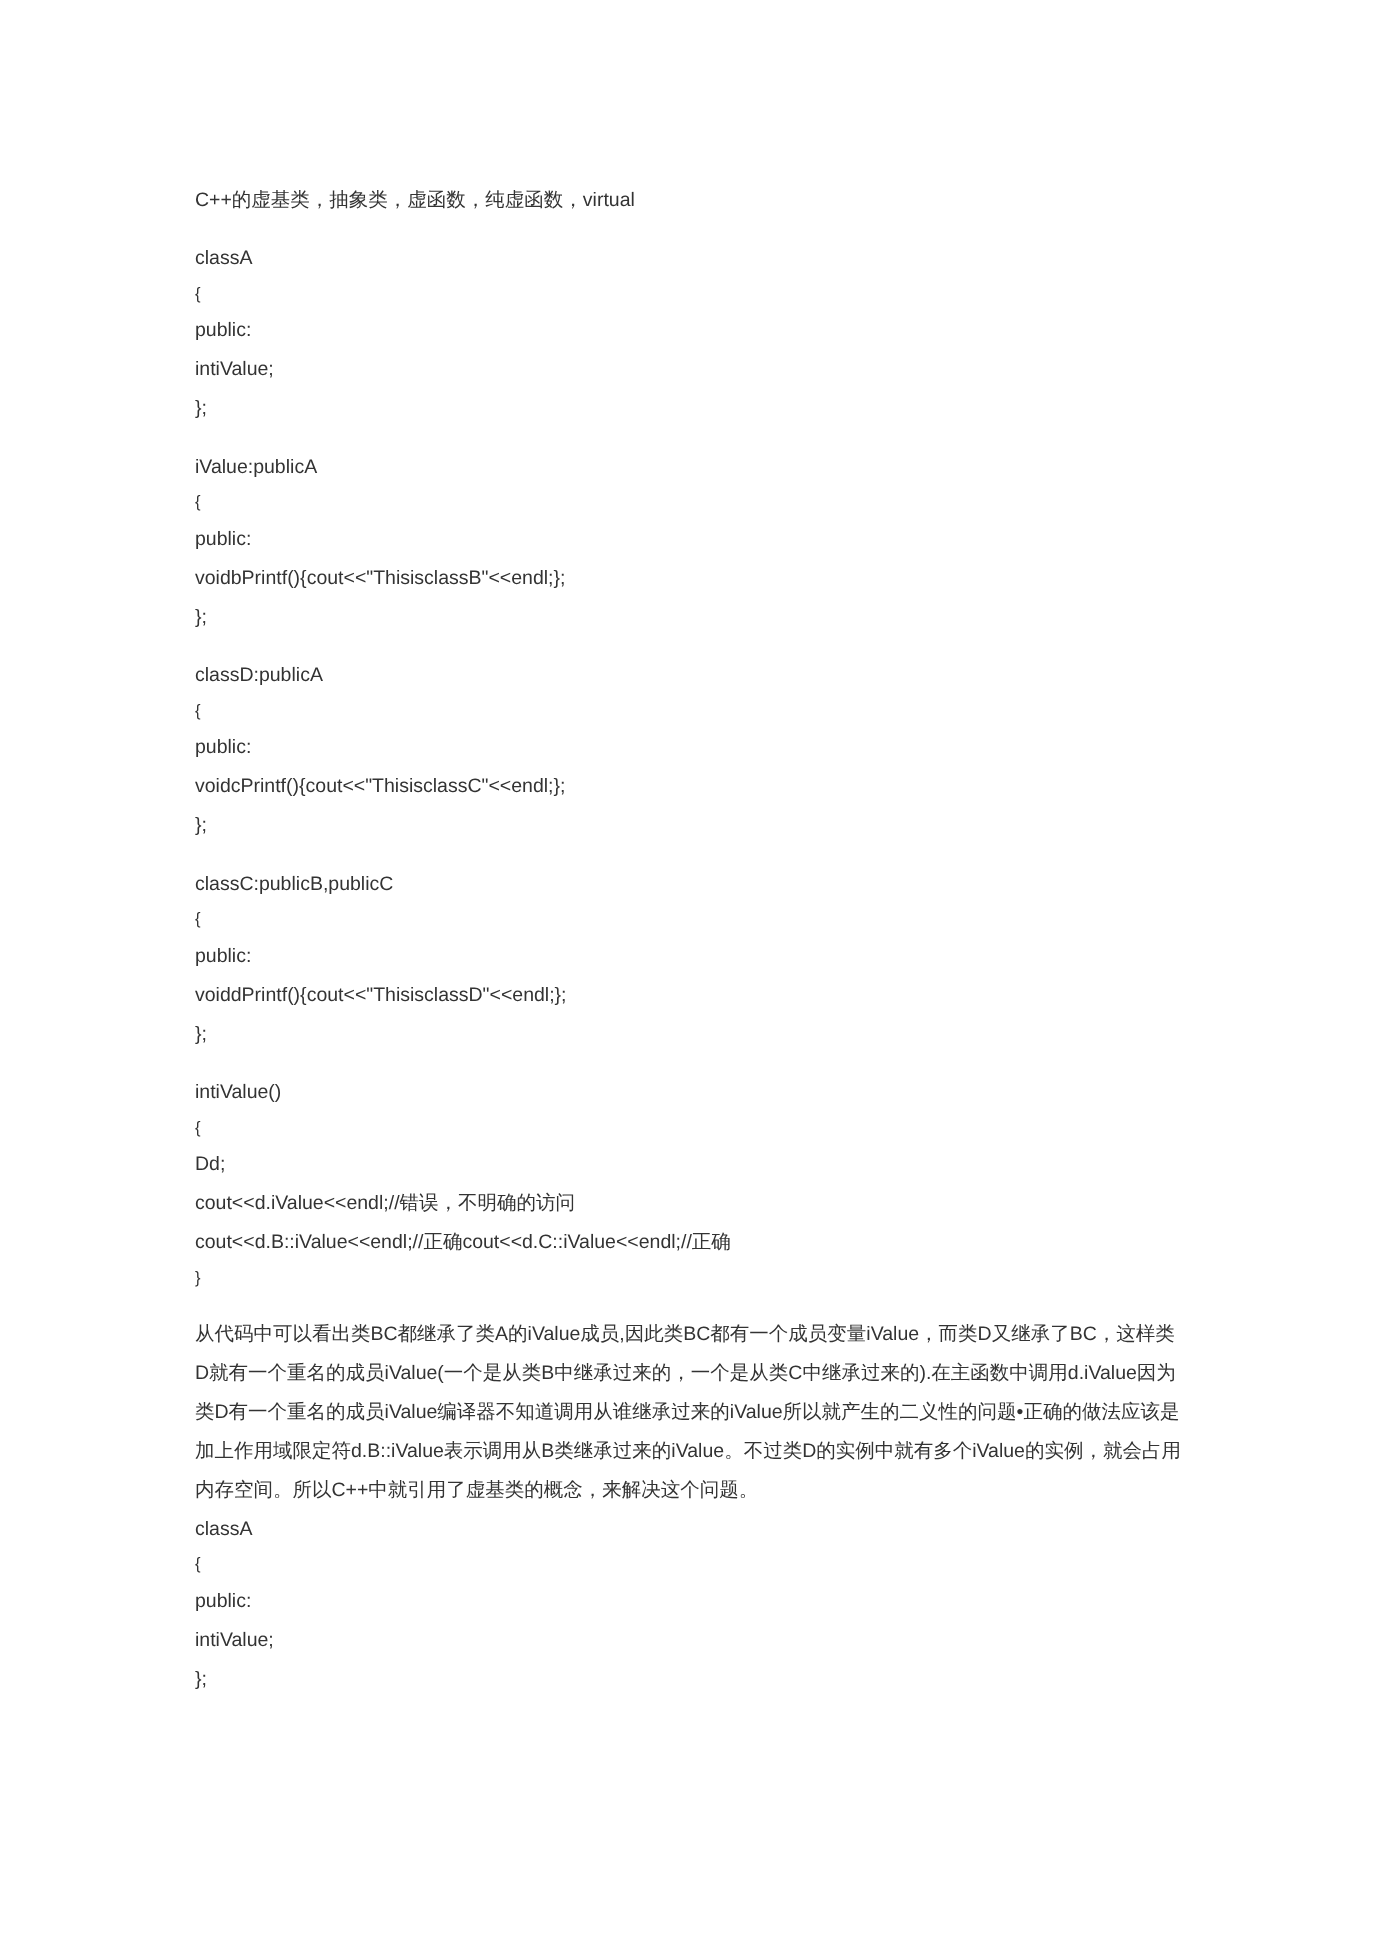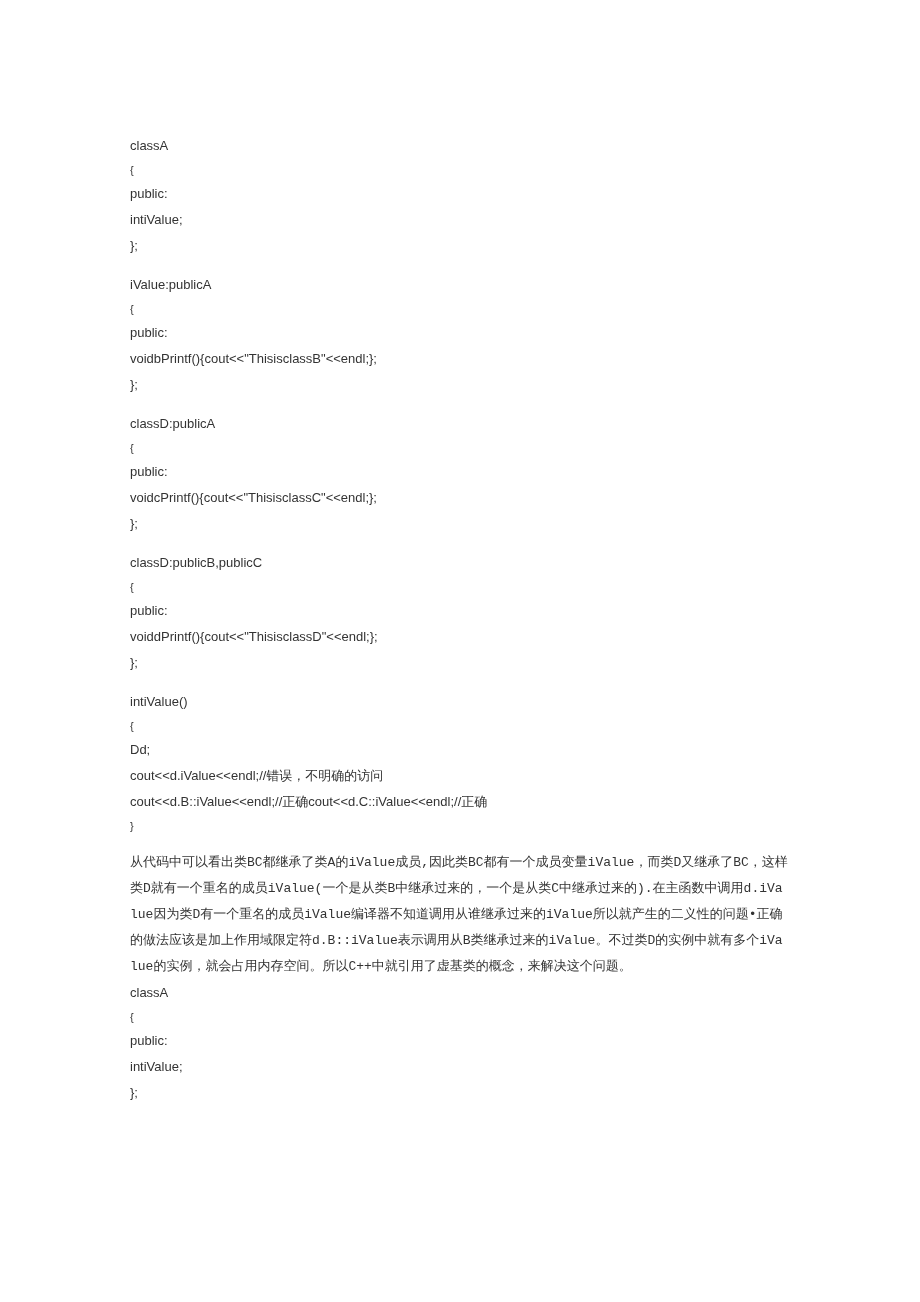--- a/index.html
+++ b/index.html
@@ -19,31 +19,31 @@
       white-space: pre-wrap;
       word-break: break-all;
     }
     .blank {
       height: 13px;
     }
     .para {
       white-space: normal;
       word-break: break-all;
       line-height: 2.0;
-      font-family: Liberation Mono, monospace;
     }
     .small {
       font-size: 11px;
     }
   </style>
 </head>
 <body>
 
 <div class="page">
 
+  <div class="line">C++的虚基类，抽象类，虚函数，纯虚函数，virtual</div>
 
   <div class="blank"></div>
 
   <div>
     <div class="line">classA</div>
     <div class="line small">{</div>
     <div class="line">public:</div>
     <div class="line">intiValue;</div>
     <div class="line">};</div>
     <div class="blank"></div>
@@ -52,21 +52,21 @@
     <div class="line">public:</div>
     <div class="line">voidbPrintf(){cout&lt;&lt;"ThisisclassB"&lt;&lt;endl;};</div>
     <div class="line">};</div>
     <div class="blank"></div>
     <div class="line">classD:publicA</div>
     <div class="line small">{</div>
     <div class="line">public:</div>
     <div class="line">voidcPrintf(){cout&lt;&lt;"ThisisclassC"&lt;&lt;endl;};</div>
     <div class="line">};</div>
     <div class="blank"></div>
-    <div class="line">classD:publicB,publicC</div>
+    <div class="line">classC:publicB,publicC</div>
     <div class="line small">{</div>
     <div class="line">public:</div>
     <div class="line">voiddPrintf(){cout&lt;&lt;"ThisisclassD"&lt;&lt;endl;};</div>
     <div class="line">};</div>
     <div class="blank"></div>
     <div class="line">intiValue()</div>
     <div class="line small">{</div>
     <div class="line">Dd;</div>
     <div class="line">cout&lt;&lt;d.iValue&lt;&lt;endl;//错误，不明确的访问</div>
     <div class="line">cout&lt;&lt;d.B::iValue&lt;&lt;endl;//正确cout&lt;&lt;d.C::iValue&lt;&lt;endl;//正确</div>

